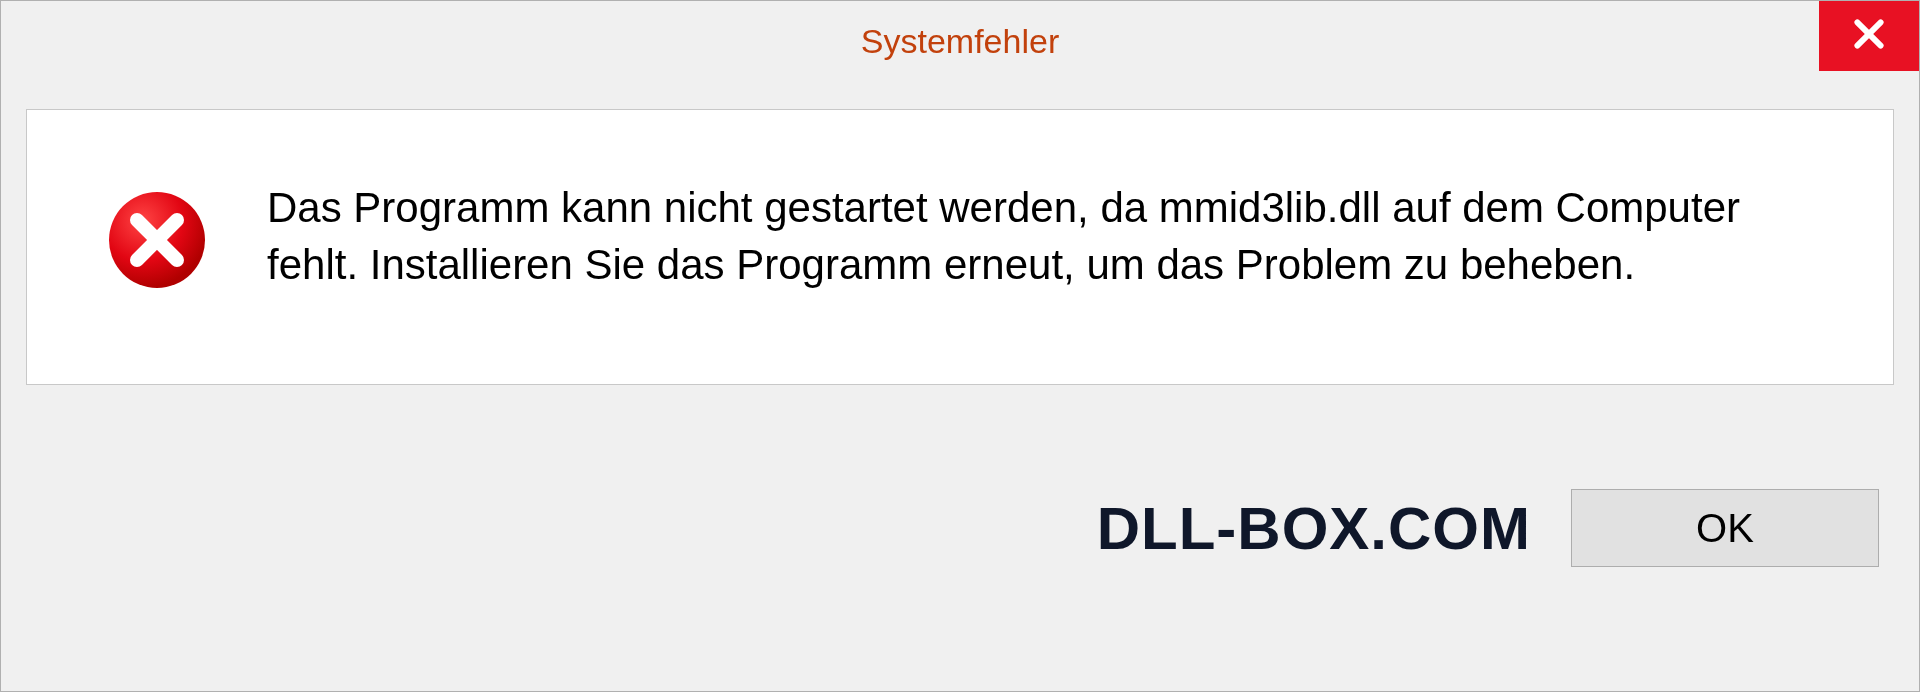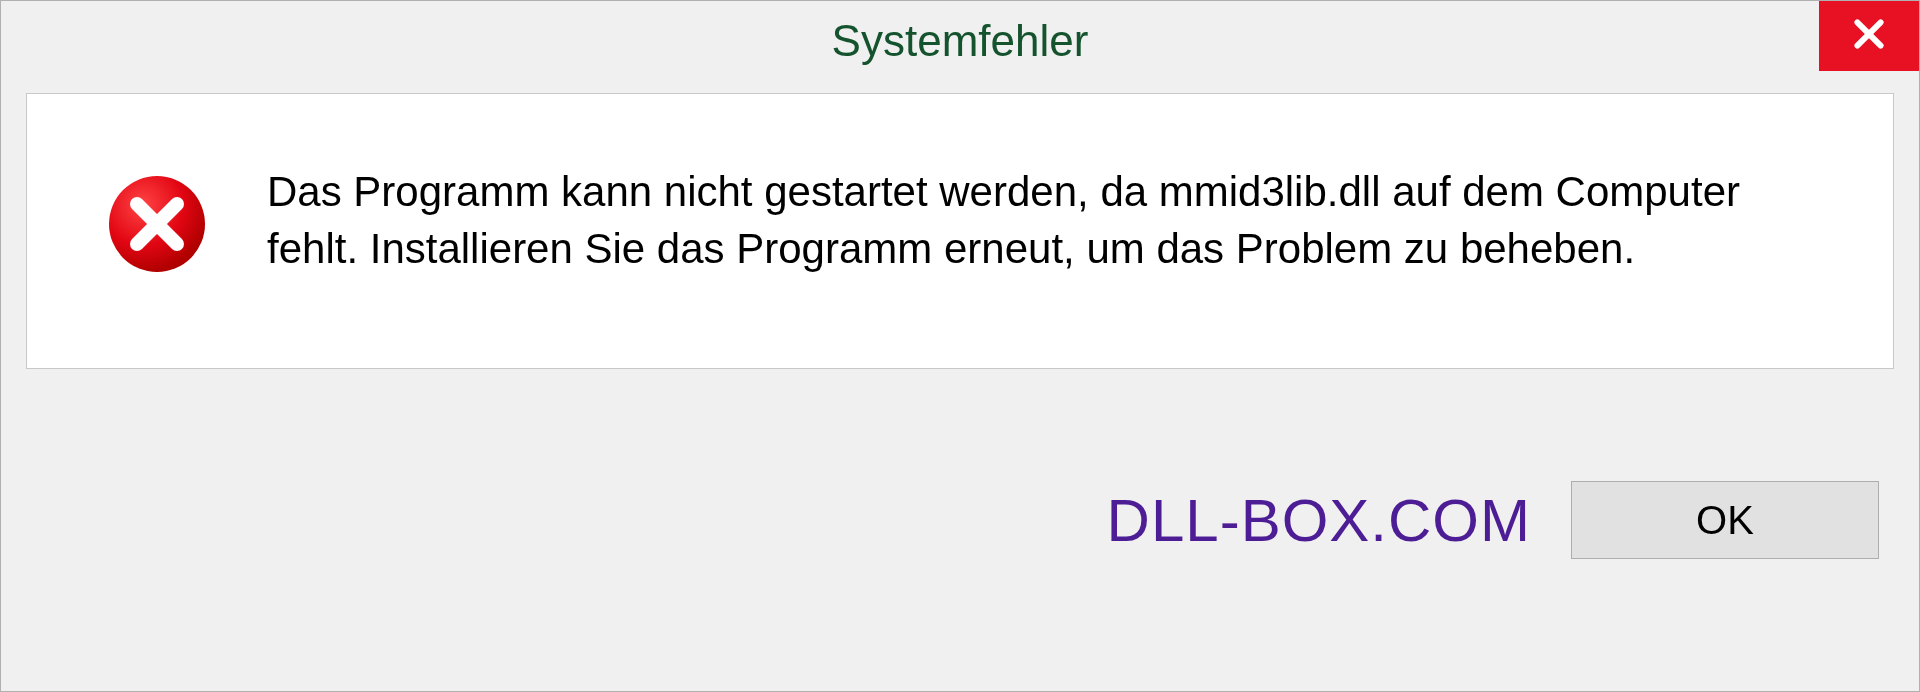--- a/index.html
+++ b/index.html
@@ -23,42 +23,42 @@
       flex-direction: column;
     }
     .titlebar {
       height: 80px;
       display: flex;
       align-items: center;
       justify-content: center;
       position: relative;
     }
     .title {
-      font-size: 44px;
+      font-size: 34px;
       font-weight: 400;
-      color: #14532d;
+      color: #c2410c;
     }
     .close-button {
       position: absolute;
       right: 0;
       top: 0;
       width: 100px;
       height: 70px;
       background: #e81123;
       display: flex;
       align-items: center;
       justify-content: center;
       cursor: pointer;
     }
     .close-button svg {
       width: 40px;
       height: 40px;
     }
     .content-area {
-      margin: 12px 25px 0 25px;
+      margin: 28px 25px 0 25px;
       background: #ffffff;
       border: 1px solid #c8c8c8;
       padding: 70px 60px 90px 80px;
       display: flex;
       align-items: flex-start;
       gap: 60px;
     }
     .error-icon-wrapper {
       flex-shrink: 0;
       display: flex;
@@ -78,22 +78,22 @@
     .footer {
       flex: 1;
       display: flex;
       align-items: center;
       justify-content: flex-end;
       padding: 0 40px 20px 40px;
       gap: 40px;
     }
     .watermark {
       font-size: 60px;
-      font-weight: 400;
-      color: #4c1d95;
+      font-weight: 700;
+      color: #0f172a;
       letter-spacing: 1px;
       font-family: Arial, sans-serif;
     }
     .ok-button {
       width: 308px;
       height: 78px;
       background: #e1e1e1;
       border: 1px solid #adadad;
       font-size: 40px;
       color: #000;

